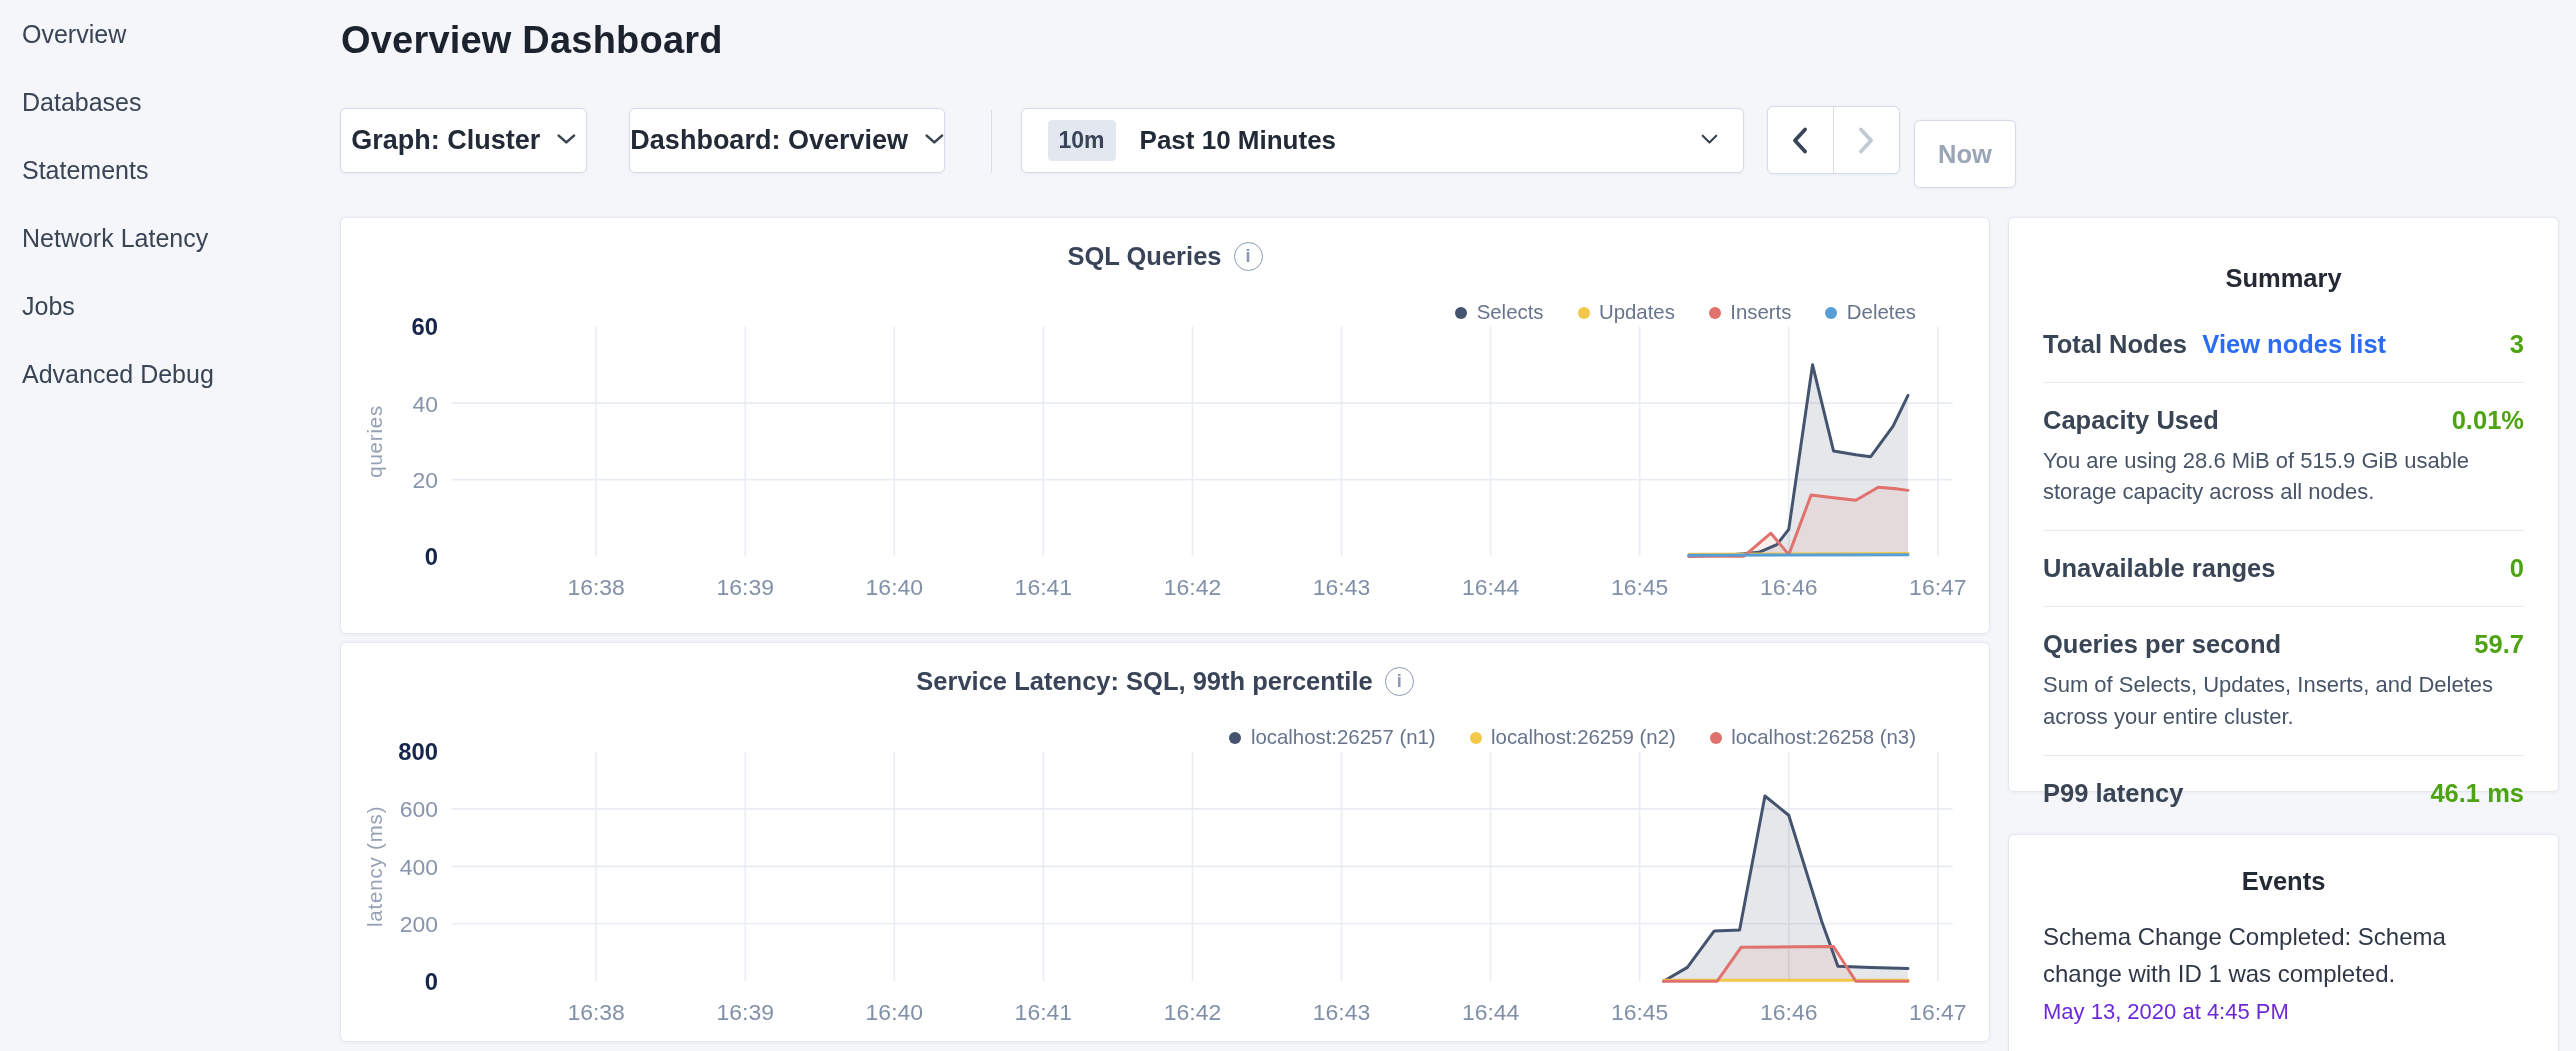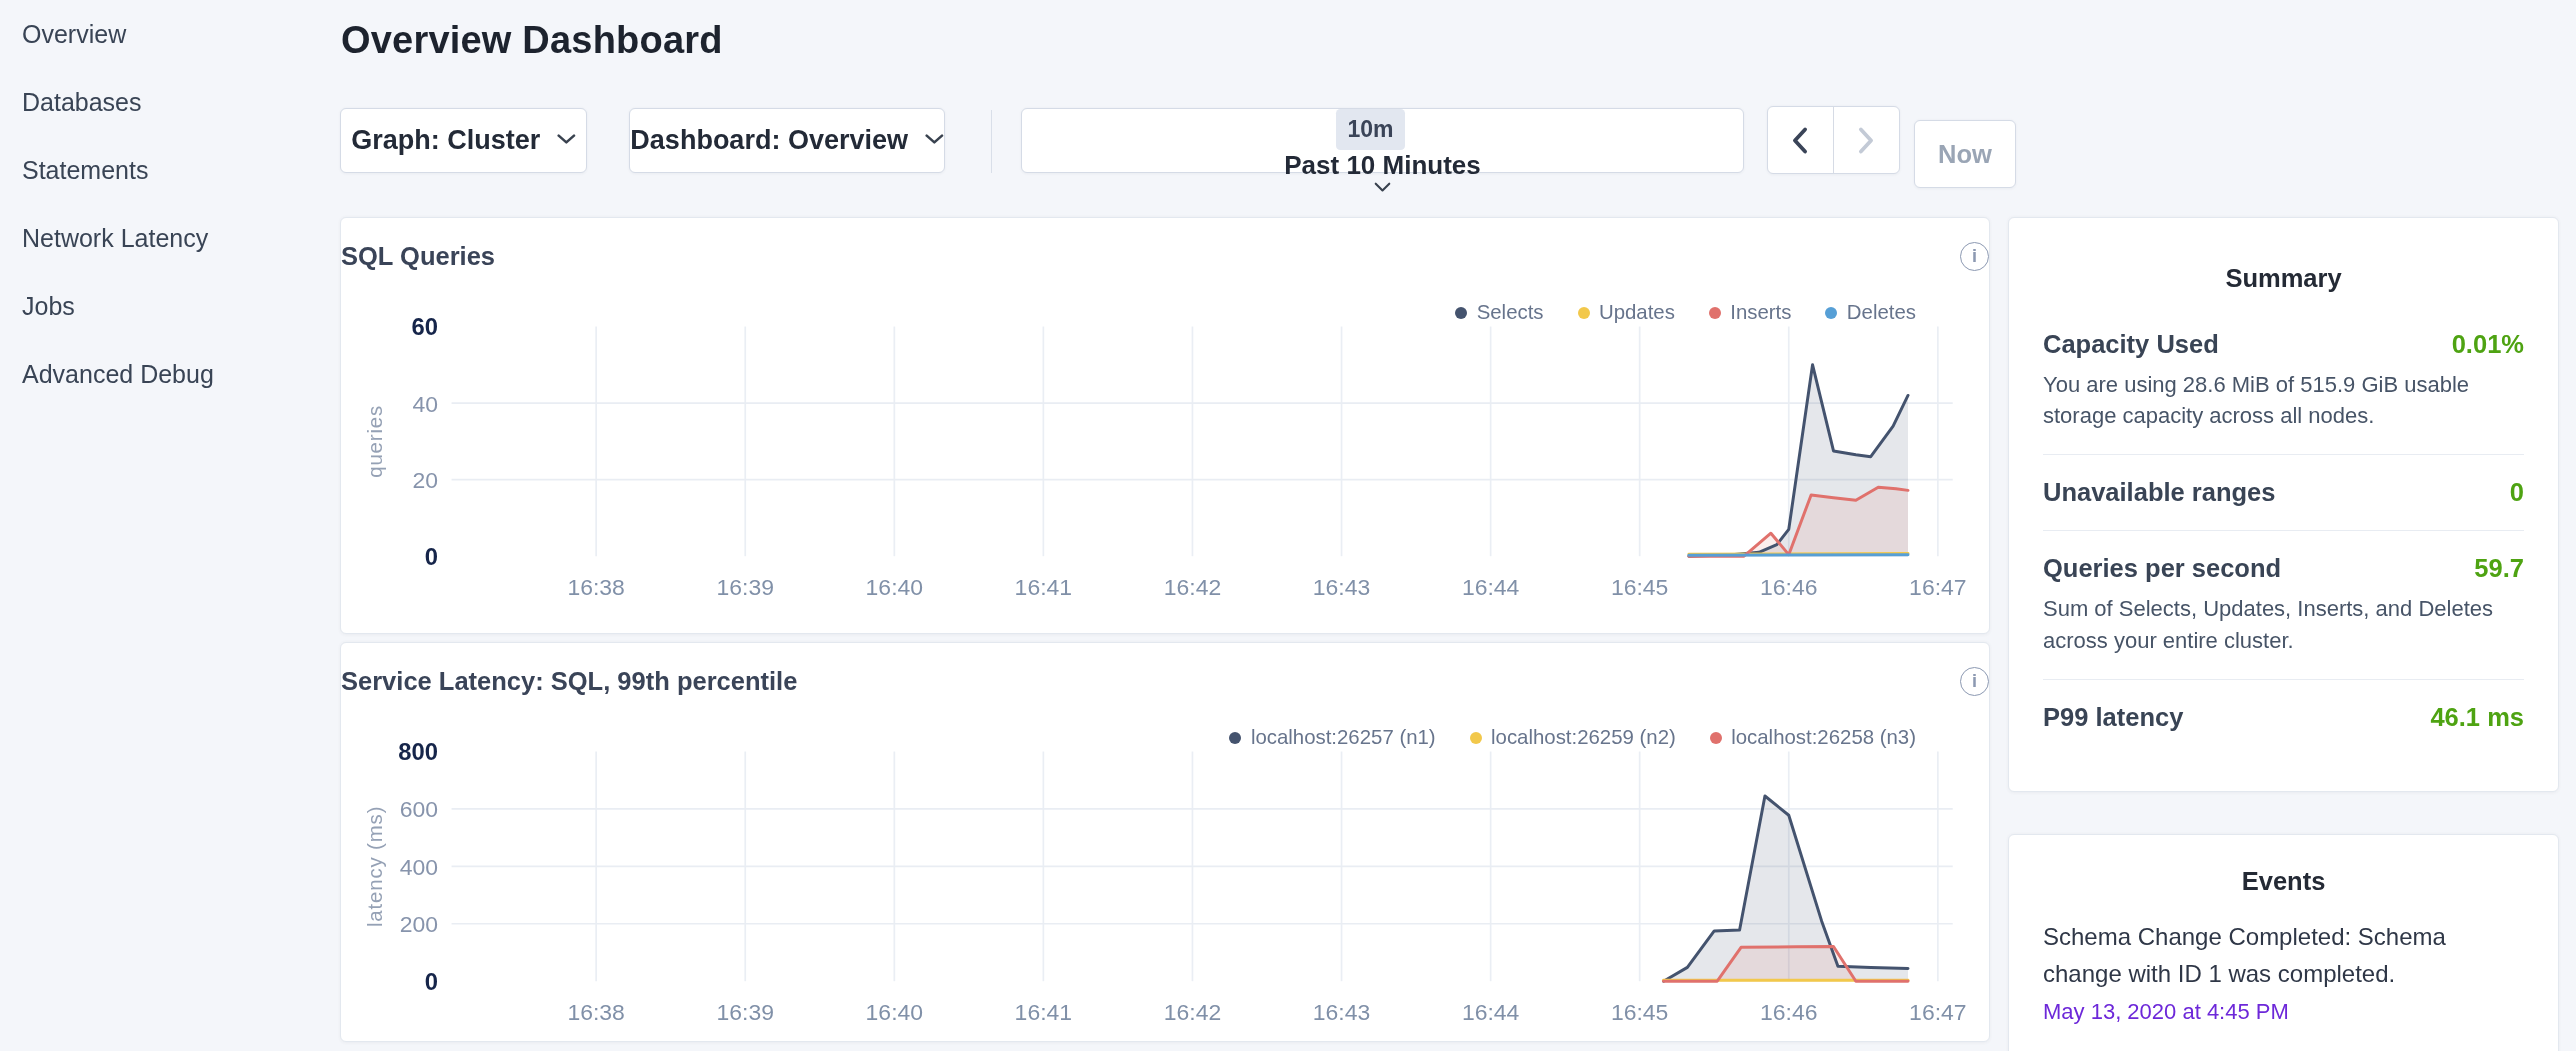--- a/index.html
+++ b/index.html
@@ -16,33 +16,33 @@
   
   .page-title { position:absolute; left:341px; top:18.7px; font-size:38px; font-weight:600; color:#1d232e; letter-spacing:0.2px; }
 
   
   .ctl { position:absolute; background:#fff; border:0.9px solid #d5dbe6; border-radius:6px; box-shadow:0 0.9px 2.6px rgba(40,50,70,.05); display:flex; align-items:center; cursor:pointer; }
   .dd-label { font-size:27px; font-weight:600; color:#232a37; }
   .chev { display:inline-block; }
   #dd-graph { left:340px; top:108px; width:247px; height:65px; justify-content:center; gap:17px; }
   #dd-dash  { left:629px; top:108px; width:316px; height:65px; justify-content:center; gap:17px; }
   .ctl-divider { position:absolute; left:991px; top:110px; width:0.9px; height:63px; background:#d9dfe9; }
-  #time-picker { left:1021px; top:108px; width:723px; height:65px; padding:0 25.5px;flex-direction:column; }
+  #time-picker { left:1021px; top:108px; width:723px; height:65px; padding:0 25.5px; }
   .time-badge { background:#e2e7f0; color:#3a4458; font-size:23px; font-weight:700; border-radius:4.3px; padding:6.8px 11px; margin-right:24px; }
   .time-label { font-size:26px; font-weight:700; color:#232a37; flex:1; }
   #prev-next { left:1767px; top:106px; width:133px; height:68px; padding:0; }
   #prev-btn, #next-btn { width:66px; height:66px; display:flex; align-items:center; justify-content:center; cursor:pointer; }
   #prev-btn { border-right:0.9px solid #d6dbe5; }
   #now-btn { left:1914px; top:120px; width:102px; height:68px; justify-content:center; font-size:25.5px; font-weight:700; color:#9aa5b5; }
 
   
   .card { position:absolute; background:#fff; border:0.9px solid #e3e8ef; border-radius:6px; box-shadow:0 0.9px 3.4px rgba(60,70,90,.06); }
   #chart-card-1 { left:340px; top:217px; width:1650px; height:417px; }
   #chart-card-2 { left:340px; top:642px; width:1650px; height:400px;padding-left:48px; }
-  .chart-title-row { position:absolute; top:24px; left:0; width:100%; display:flex; align-items:center; justify-content:space-between; gap:12px; }
+  .chart-title-row { position:absolute; top:24px; left:0; width:100%; display:flex; align-items:center; justify-content:center; gap:12px; }
   .chart-title { font-size:25.5px; font-weight:700; color:#3a4458; }
   .info-icon { width:29px; height:29px; border:1.7px solid #8c99b2; border-radius:50%; color:#8c99b2; font-size:18px; font-weight:600; display:inline-flex; align-items:center; justify-content:center; cursor:pointer; }
   .legend { position:absolute; top:83px; right:73px; display:flex; gap:34px; }
   .legend-item { display:flex; align-items:center; gap:9.4px; }
   .legend-dot { width:12px; height:12px; border-radius:50%; }
   .legend-label { font-size:20.4px; color:#67748c; }
   svg.plot { position:absolute; left:17px; top:100px; }
   .ytick { font-size:27px; fill:#8794ac; }
   .ytick.edge { font-size:28px; font-weight:700; fill:#16254a; }
   .xtick { font-size:27px; fill:#8090a8; }
@@ -244,20 +244,27 @@
         <path d="M1535.0 279.0 L1822.4 279.0" fill="none" stroke="#f2c84b" stroke-width="3.5" stroke-linejoin="round" stroke-linecap="round"></path>
         <path d="M1535.0 280.0 L1598.1 280.0 L1626.1 240.2 L1691.0 239.5 L1734.8 239.2 L1761.1 280.0 L1822.4 280.0" fill="none" stroke="#e0716c" stroke-width="3.5" stroke-linejoin="round" stroke-linecap="round"></path>
       </svg>
   </div>
 
   <div class="card" id="summary-card">
     <div class="panel-title">Summary</div>
     <div class="sum-rows">
         <div class="sum-row">
           <div class="sum-line">
+            <span class="sum-label">Total Nodes</span>
+            <a class="sum-link">View nodes list</a>
+            <span class="sum-value">3</span>
+          </div>
+        </div>
+        <div class="sum-row">
+          <div class="sum-line">
             <span class="sum-label">Capacity Used</span>
             <span class="sum-value">0.01%</span>
           </div>
           <p class="sum-desc">You are using 28.6 MiB of 515.9 GiB usable storage capacity across all nodes.</p>
         </div>
         <div class="sum-row">
           <div class="sum-line">
             <span class="sum-label">Unavailable ranges</span>
             <span class="sum-value">0</span>
           </div>

